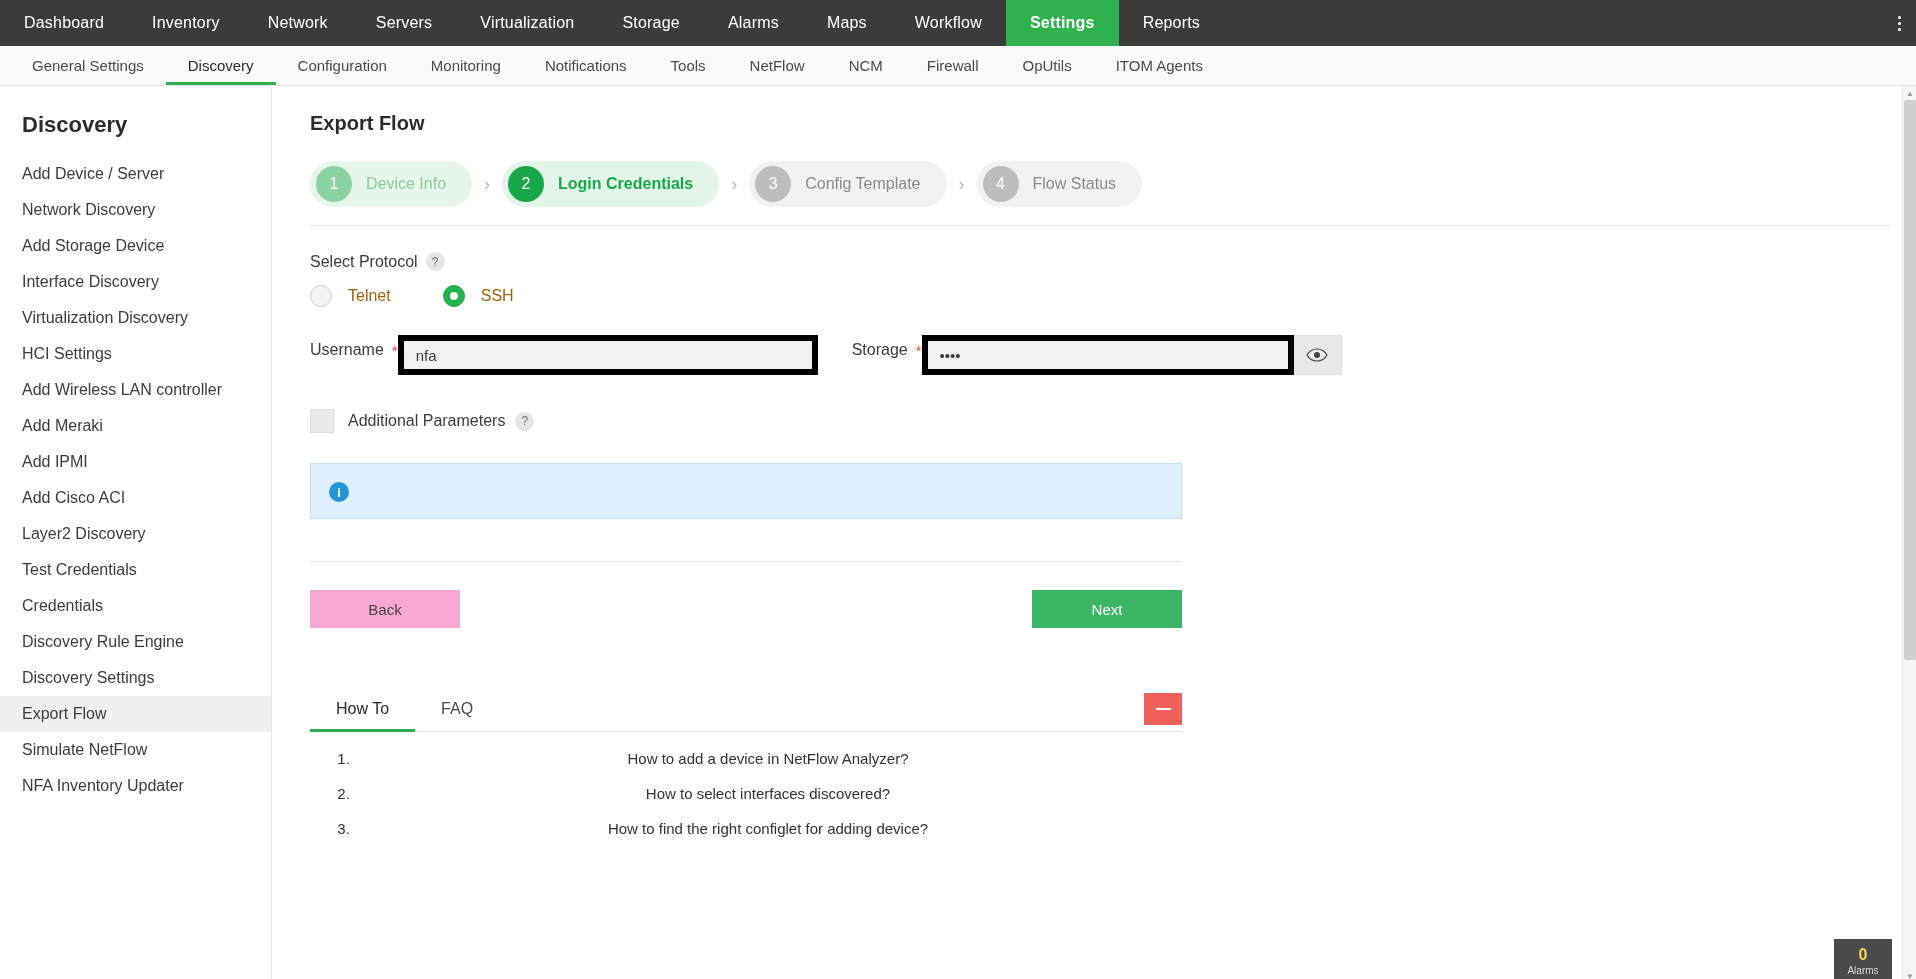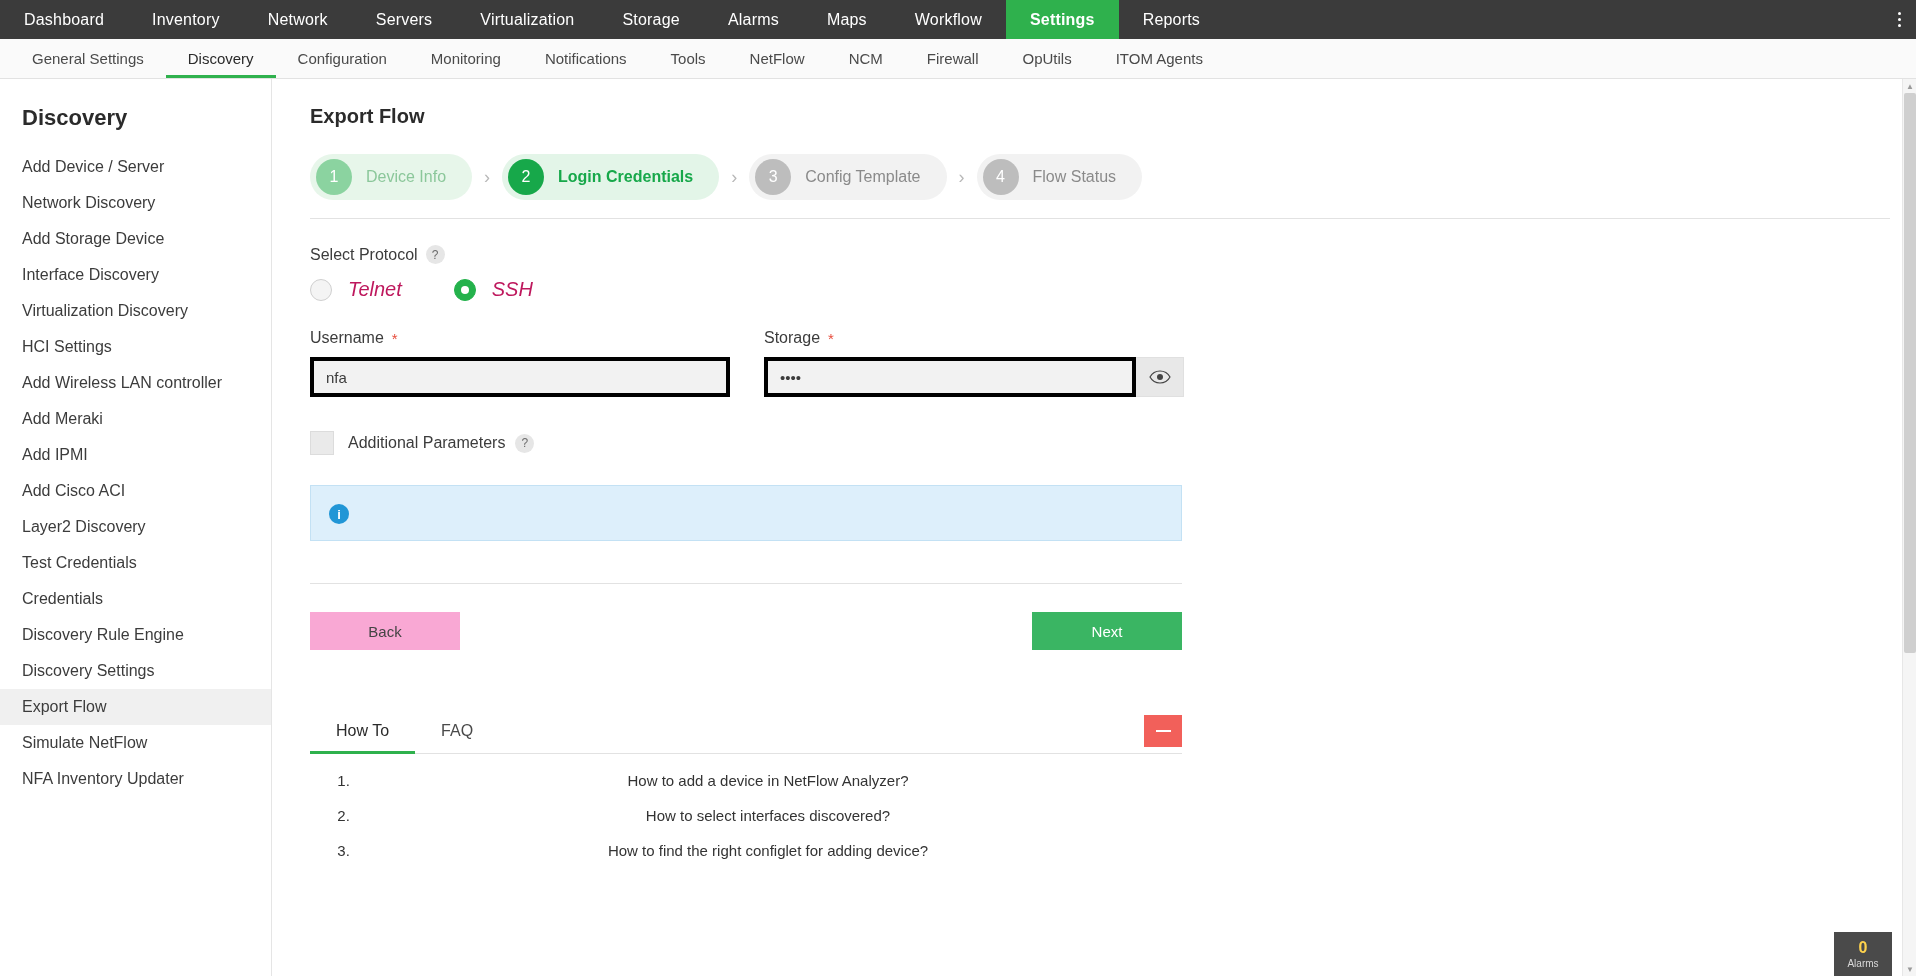--- a/index.html
+++ b/index.html
@@ -7,21 +7,21 @@
     margin: 0; padding: 0;
     width: 1916px; height: 979px;
     overflow: hidden;
     background: #ffffff;
     font-family: "Liberation Sans", sans-serif;
     color: #333;
   }
 
   
   .topnav {
-    height: 39px;
+    height: 46px;
     background: #3b3b3b;
     display: flex;
     align-items: stretch;
     position: relative;
   }
   .topnav-item {
     display: flex;
     align-items: center;
     padding: 0 24px;
     color: #ffffff;
@@ -176,29 +176,29 @@
     justify-content: center;
     cursor: pointer;
   }
   .radio.checked { background: #24b24c; border-color: #24b24c; }
   .radio.checked::after {
     content: "";
     width: 8px; height: 8px;
     border-radius: 50%;
     background: #ffffff;
   }
-  .radio-label { font-size: 20px; color: #be185d; margin-right: 36px; cursor: pointer; font-style: italic; }
+  .radio-label { font-size: 16px; color: #a16207; margin-right: 36px; cursor: pointer; }
 
   .fields-row { display: flex; gap: 34px; }
-  .field-col { display: flex; flex-direction: column; }
+  .field-col { display: flex; flex-direction: row; }
   .text-input {
     width: 420px;
     height: 40px;
     background: #f2f2f2;
-    border: 4px solid #000000;
+    border: 6px solid #000000;
     padding: 0 12px;
     font-size: 15px;
     color: #3c3c3c;
     font-family: "Liberation Sans", sans-serif;
     outline: none;
   }
   .pwd-wrap { display: flex; }
   .pwd-input { width: 372px; }
   .eye-btn {
     width: 48px; height: 40px;

